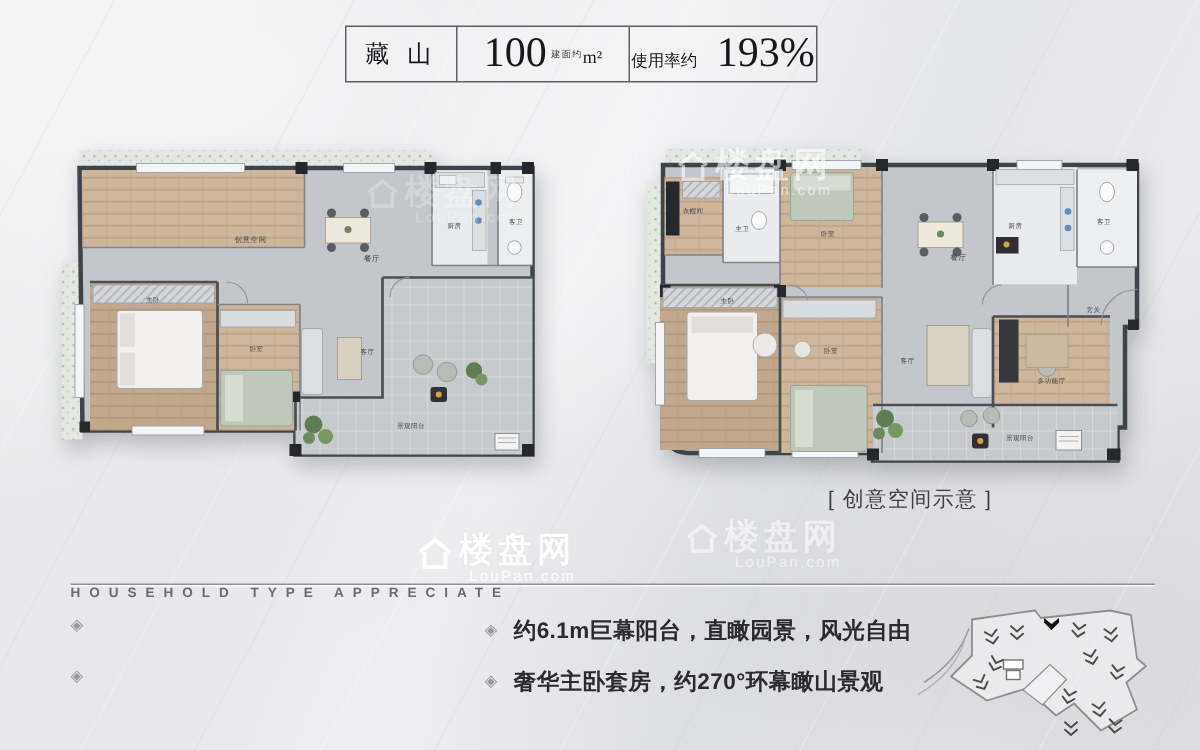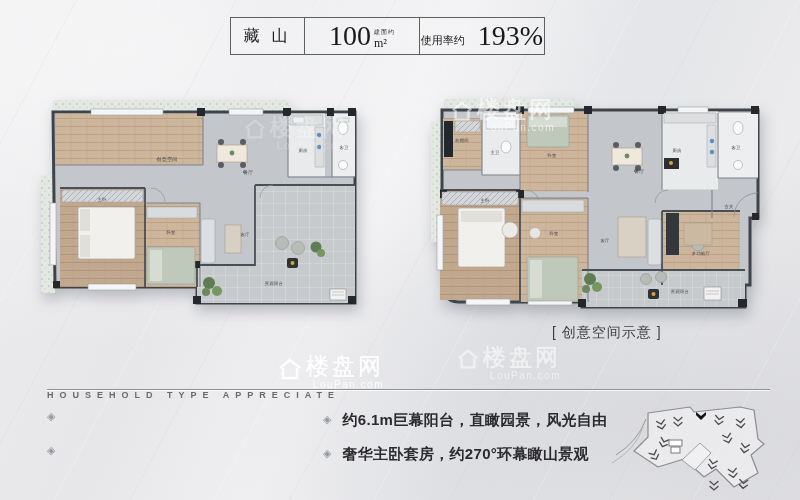--- a/index.html
+++ b/index.html
@@ -16,21 +16,21 @@
       repeating-linear-gradient(118deg, rgba(255,255,255,.35) 0 1px, rgba(255,255,255,0) 1px 67px, rgba(190,190,198,.22) 67px 68px, rgba(255,255,255,0) 68px 141px);
     opacity:.6;}
   
   .hbox{position:absolute;left:230px;top:17px;width:313px;height:36px;
     border:1px solid #5d6065;display:flex;align-items:stretch;color:#17181a;
     font-family:"Liberation Serif", serif;background:rgba(250,250,250,.18);}
   .hcell{display:flex;align-items:center;justify-content:center;}
   .hname{width:73px;font-size:16px;letter-spacing:4px;border-right:1px solid #5d6065;}
   .harea{width:114px;border-right:1px solid #5d6065;}
   .hbig{font-size:28px;line-height:1;}
-  .hstack{display:inline-flex;flex-direction:column;align-items:flex-start;margin-left:3px;transform:translateY(2px);}
+  .hstack{display:inline-flex;align-items:flex-start;margin-left:3px;transform:translateY(2px);}
   .hprefix{font-size:6px;letter-spacing:1px;color:#333;}
   .hunit{font-size:12px;line-height:1;}
   .husage{flex:1;gap:12px;}
   .husage .hprefix2{font-size:11px;transform:translateY(4px);margin-right:1px;}
   
   .plan{position:absolute;filter:drop-shadow(3px 7px 7px rgba(70,72,82,.30));}
   .rl{font-family:"Liberation Sans", sans-serif;font-size:5px;fill:#454545;text-anchor:middle;letter-spacing:.3px;}
   .rls{font-size:4.3px;}
   
   .wm{position:absolute;display:flex;align-items:flex-start;color:#fff;pointer-events:none;}

